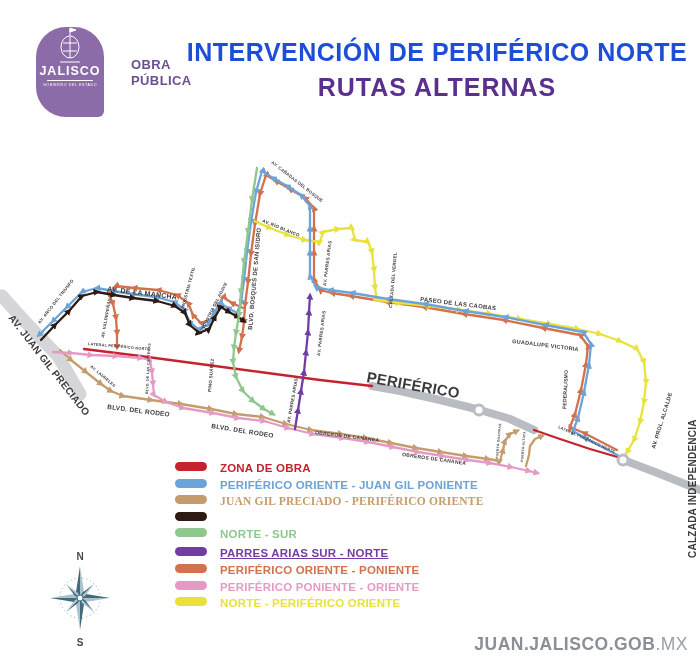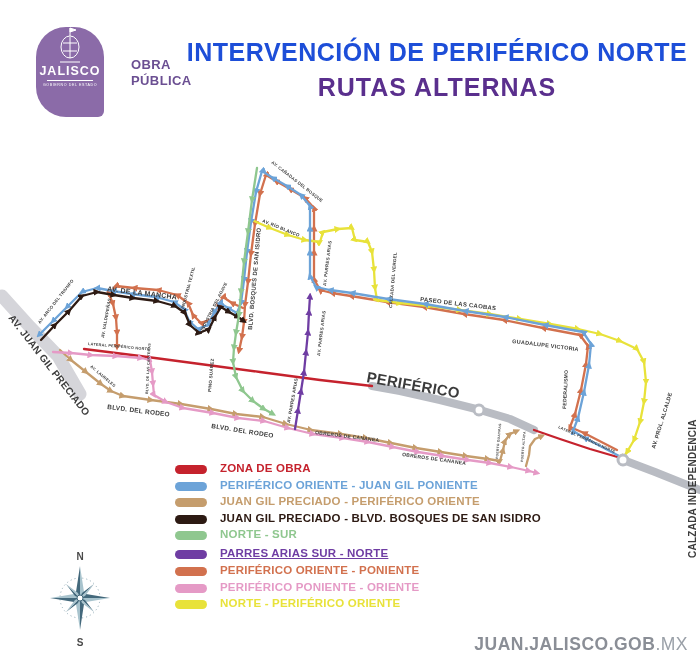--- a/index.html
+++ b/index.html
@@ -17,21 +17,21 @@
   .title{position:absolute;left:180px;right:6px;top:38px;text-align:center;}
   .title .t1{font-size:25px;font-weight:bold;color:#1d4ed8;letter-spacing:.5px;margin:0;}
   .title .t2{font-size:25px;font-weight:bold;color:#5a2f8d;letter-spacing:1px;margin:6px 0 0 0;}
   
   svg.map{position:absolute;left:0;top:0;}
   .rt{fill:none;stroke-width:2.3;stroke-linejoin:round;stroke-linecap:round;}
   .road{fill:none;stroke-linejoin:round;stroke-linecap:round;}
   .lbl{font-family:"Liberation Sans",sans-serif;font-weight:bold;fill:#3b3b3b;letter-spacing:.25px;}
   
   .legend{position:absolute;left:175px;top:462px;}
-  .lg-row{display:flex;align-items:flex-end;height:12px;margin-bottom:4.6px;}
+  .lg-row{display:flex;align-items:flex-start;height:12px;margin-bottom:4.6px;}
   .lg-row.gap{margin-top:7px;}
   .lg-row svg{margin-right:13px;flex:0 0 auto;}
   .lg-label{font-size:11.5px;font-weight:bold;letter-spacing:.2px;white-space:nowrap;}
   
   .footer{position:absolute;right:12px;top:634px;font-size:17.5px;letter-spacing:.5px;color:#8a8e96;}
   .footer .b{font-weight:bold;}
   .footer .l{font-weight:normal;color:#9aa0a8;}
 </style>
 </head>
 <body>
@@ -188,27 +188,26 @@
     <div class="lg-row">
       <svg width="32" height="9">
           <rect x="0" y="0" width="32" height="9" rx="4.5" fill="#6ca3d8"></rect>
         </svg>
       <span class="lg-label" style="color: rgb(108, 163, 216);">PERIFÉRICO ORIENTE - JUAN GIL PONIENTE</span>
     </div>
     <div class="lg-row">
       <svg width="32" height="9">
           <rect x="0" y="0" width="32" height="9" rx="4.5" fill="#c59d6d"></rect>
         </svg>
-      <span class="lg-label" style="color: rgb(197, 157, 109);">JUAN GIL PRECIADO - PERIFÉRICO ORIENTE</span>
+      <span class="lg-label" style="color: rgb(197, 157, 109); font-family: Liberation Serif, serif;">JUAN GIL PRECIADO - PERIFÉRICO ORIENTE</span>
     </div>
     <div class="lg-row">
       <svg width="32" height="9">
           <rect x="0" y="0" width="32" height="9" rx="4.5" fill="#2d1a13"></rect>
         </svg>
-      <span class="lg-label" style="color: rgb(45, 26, 19);">JUAN GIL PRECIADO - BLVD. BOSQUES DE SAN ISIDRO</span>
     </div>
     <div class="lg-row">
       <svg width="32" height="9">
           <rect x="0" y="0" width="32" height="9" rx="4.5" fill="#8fc78f"></rect>
         </svg>
       <span class="lg-label" style="color: rgb(143, 199, 143);">NORTE - SUR</span>
     </div>
     <div class="lg-row gap">
       <svg width="32" height="9">
           <rect x="0" y="0" width="32" height="9" rx="4.5" fill="#6f3da3"></rect>

